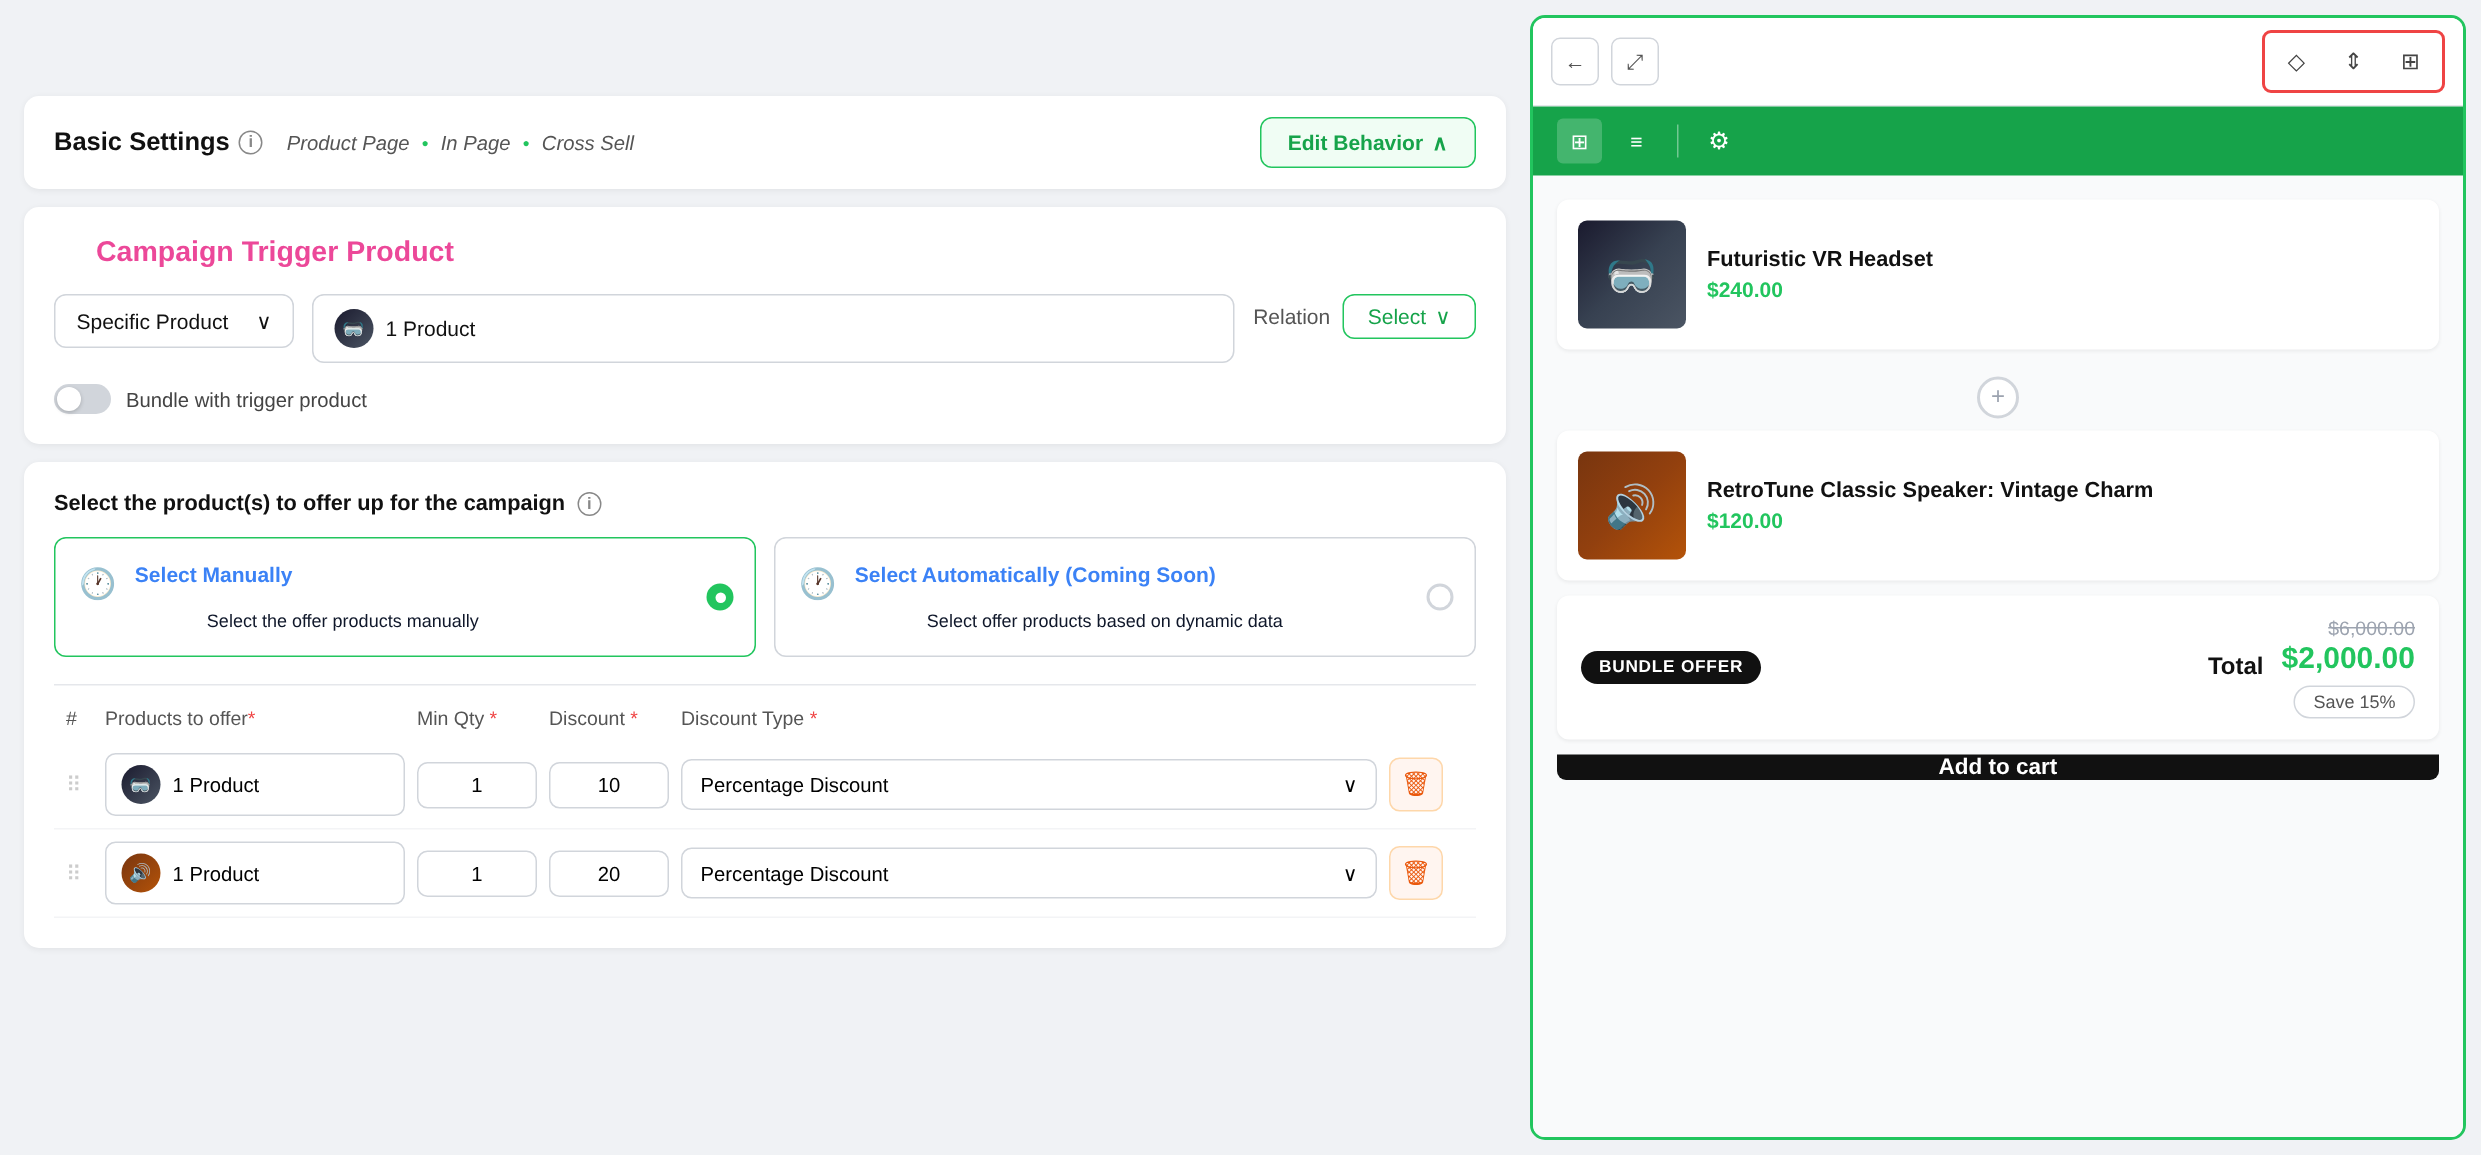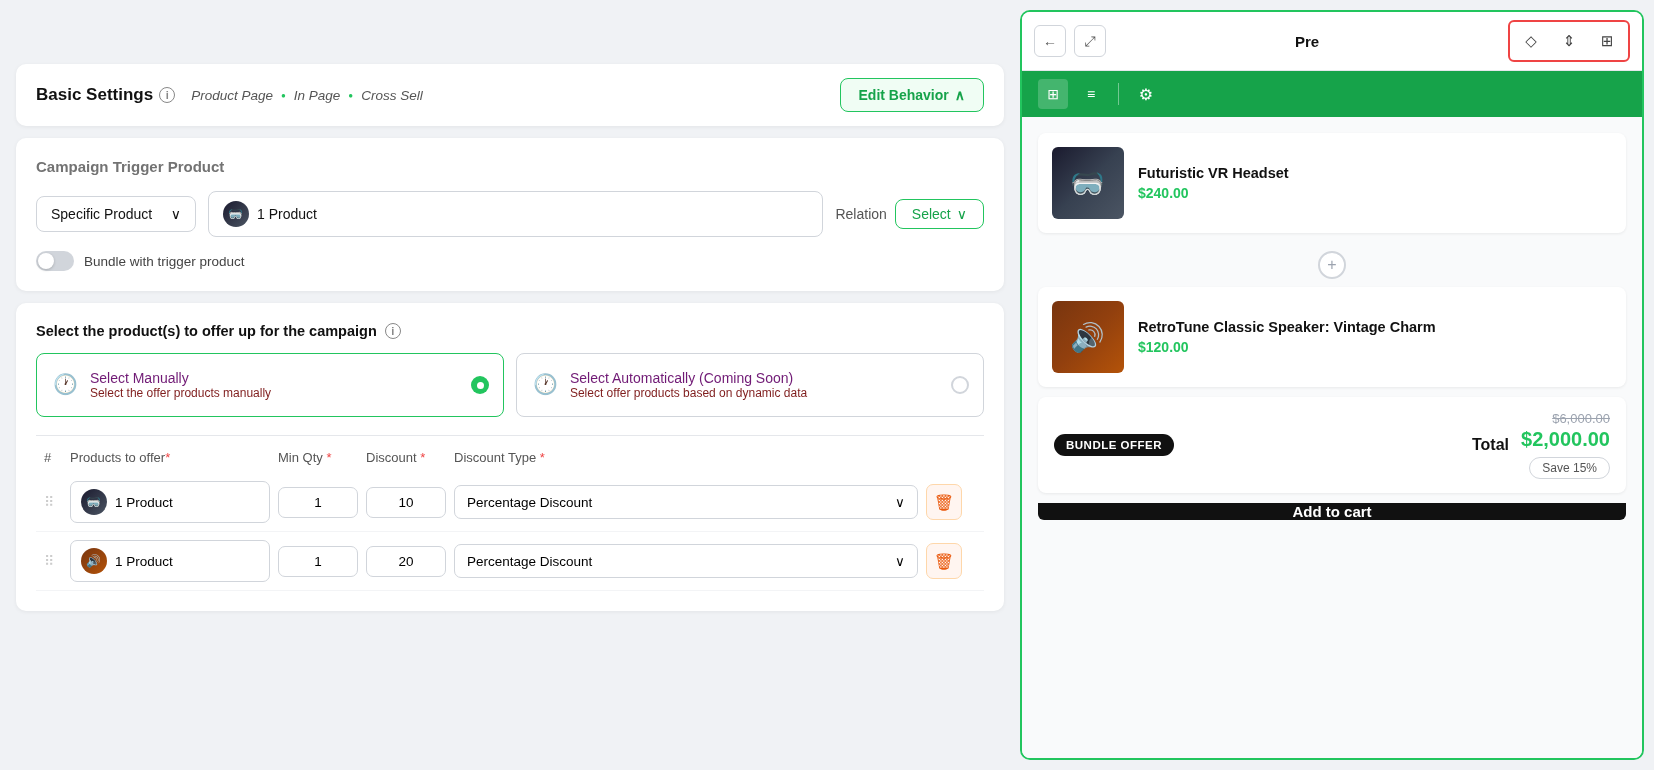--- a/index.html
+++ b/index.html
@@ -77,28 +77,29 @@
     }
 
     
     .section-card {
       background: #fff;
       border-radius: 10px;
       padding: 20px;
       box-shadow: 0 1px 4px rgba(0,0,0,0.06);
     }
     .section-title {
-      font-size: 15px;
+      font-size: 19px;
       font-weight: 700;
-      color: #737373;
+      color: #ec4899;
       margin-bottom: 16px;
+      margin-left: 28px;
     }
     .trigger-row {
       display: flex;
-      align-items: center;
+      align-items: flex-start;
       gap: 12px;
     }
     .dropdown-select {
       border: 1.5px solid #d1d5db;
       border-radius: 8px;
       padding: 9px 14px;
       font-size: 14px;
       color: #111;
       background: #fff;
       cursor: pointer;
@@ -199,27 +200,28 @@
       background: #fff;
     }
     .offer-option-icon {
       font-size: 20px;
       color: #6b7280;
       flex-shrink: 0;
       margin-top: 2px;
     }
     .offer-option-text .title {
       font-size: 14px;
-      font-weight: 400;
-      color: #701a75;
-      margin-bottom: 0;
+      font-weight: 700;
+      color: #3b82f6;
+      margin-bottom: 16px;
     }
     .offer-option-text .desc {
       font-size: 12px;
-      color: #7f1d1d;
+      color: #0f172a;
+      margin-left: 48px;
     }
     .radio-dot {
       position: absolute;
       right: 14px;
       top: 50%;
       transform: translateY(-50%);
       width: 18px; height: 18px;
       border-radius: 50%;
       background: #22c55e;
       display: flex; align-items: center; justify-content: center;
@@ -687,21 +689,20 @@
 
 <div class="right-panel">
   <div class="preview-container">
 
     <div class="toolbar-top">
       <div class="toolbar-left">
         <button class="toolbar-icon-btn">←</button>
         <button class="toolbar-icon-btn">⤢</button>
       </div>
 
-      <span class="preview-label">Pre</span>
 
       <div class="red-outline-box">
         <div class="tool-btn">◇</div>
         <div class="tool-btn">⇕</div>
         <div class="tool-btn">⊞</div>
       </div>
     </div>
 
     <div style="position:relative;">
       <div class="green-toolbar">

